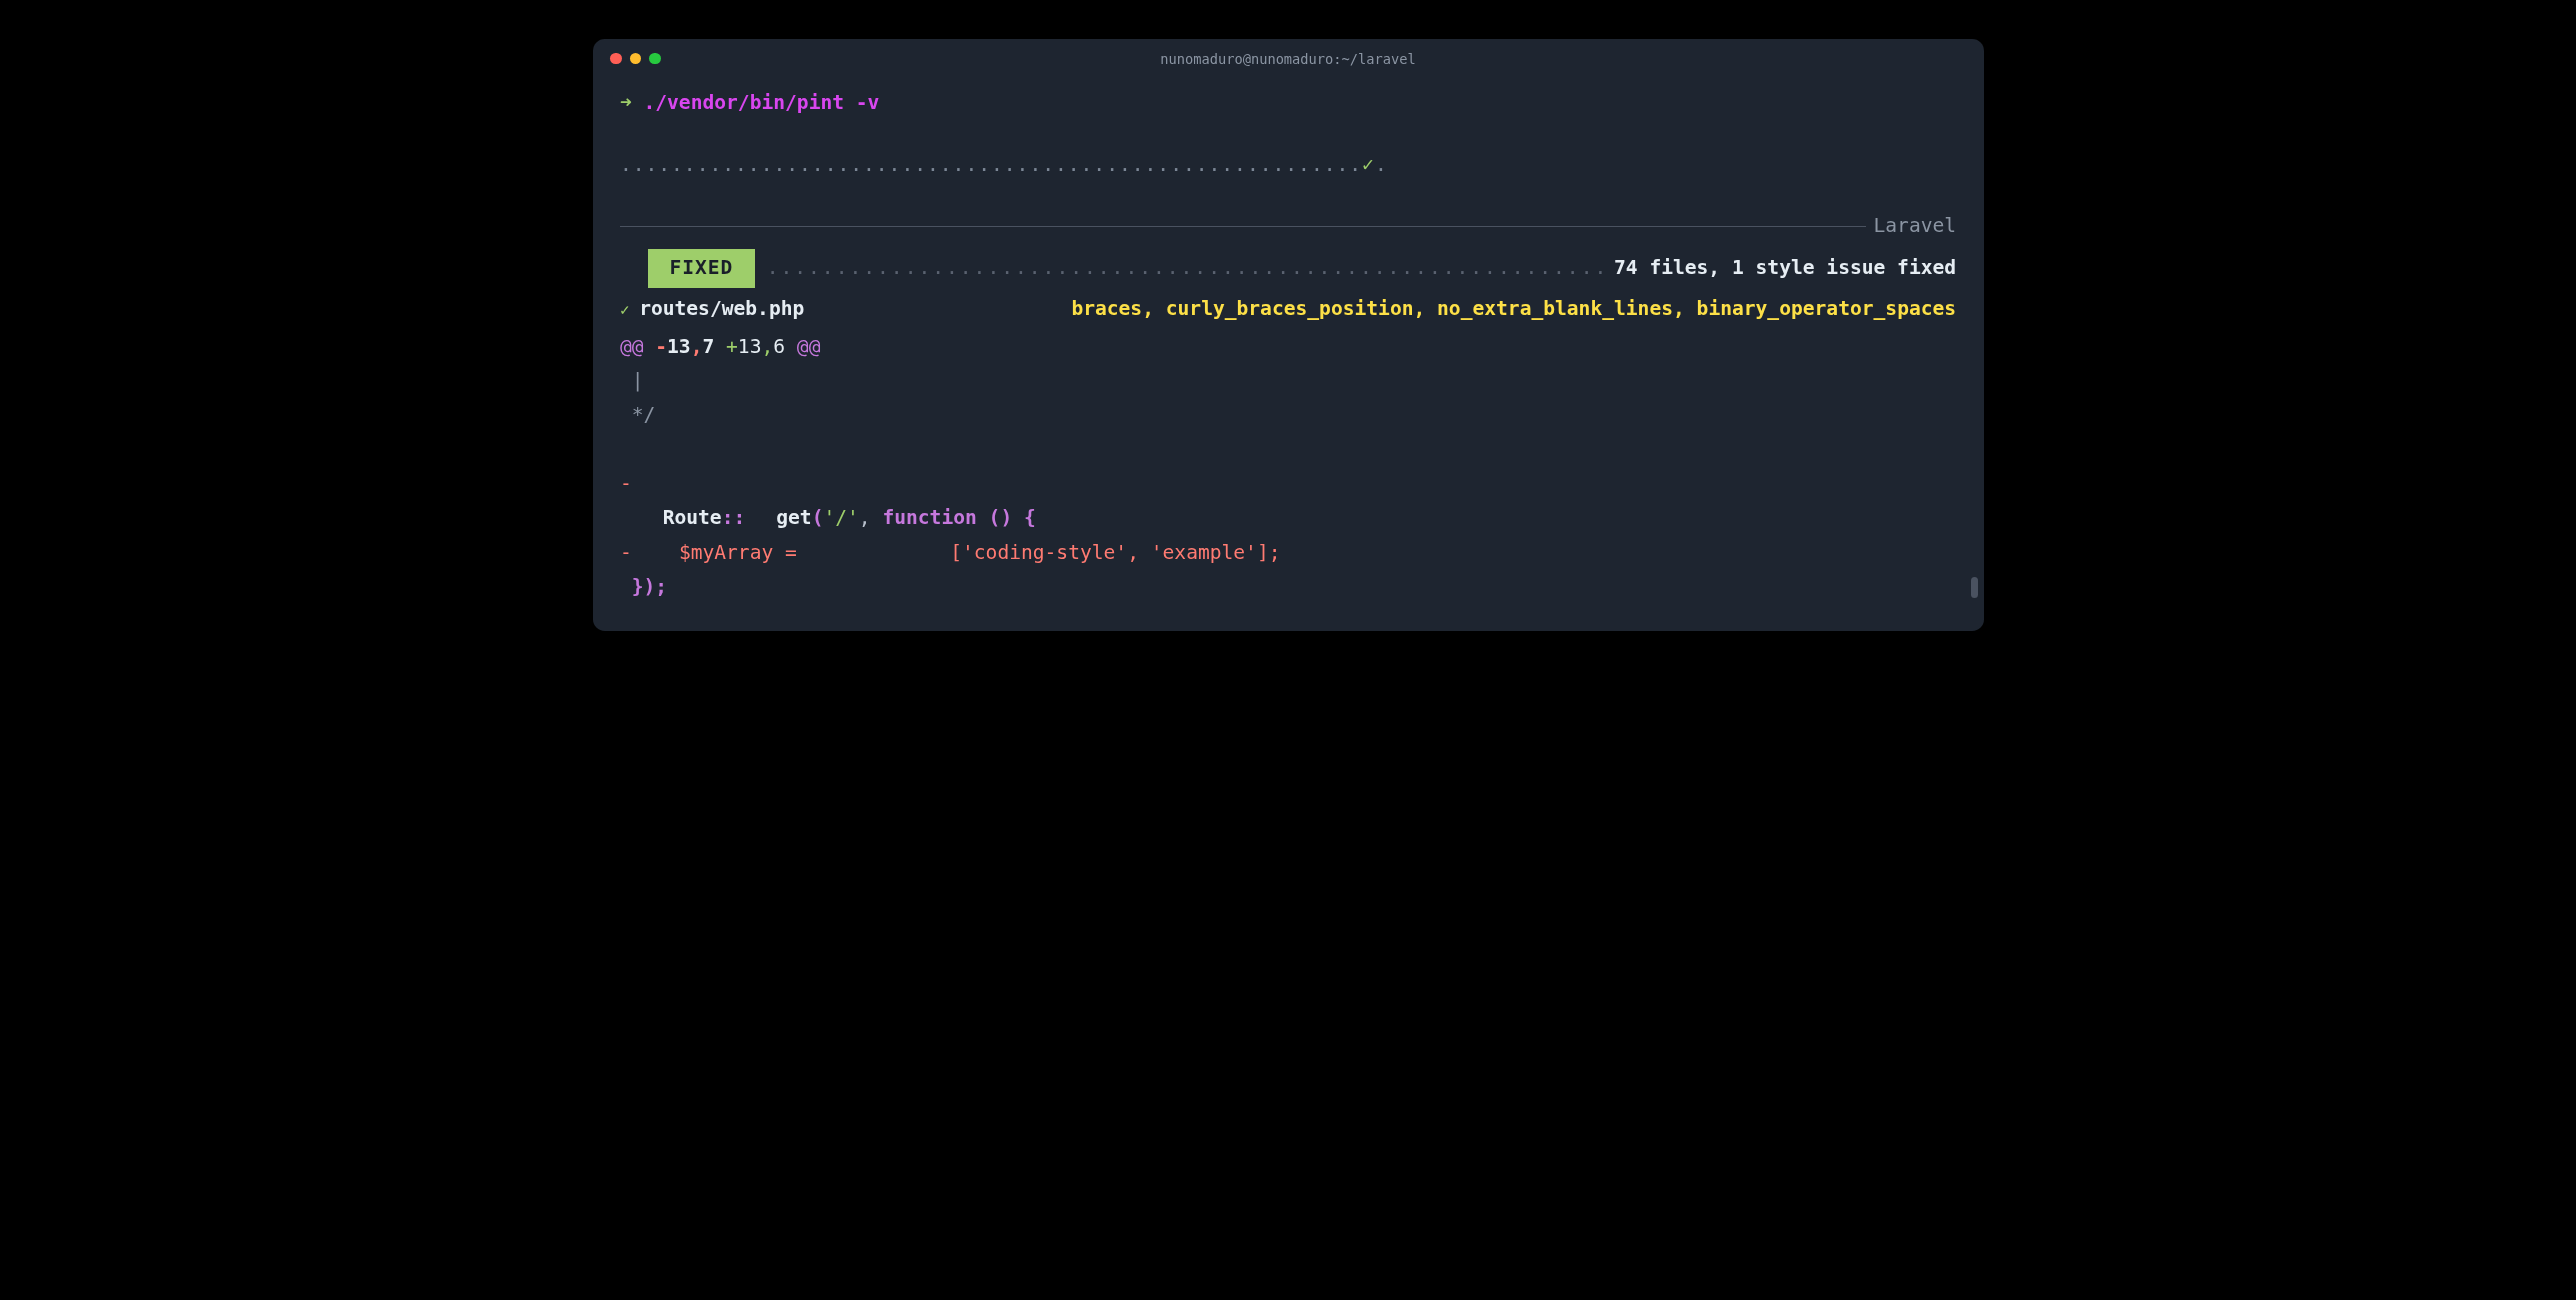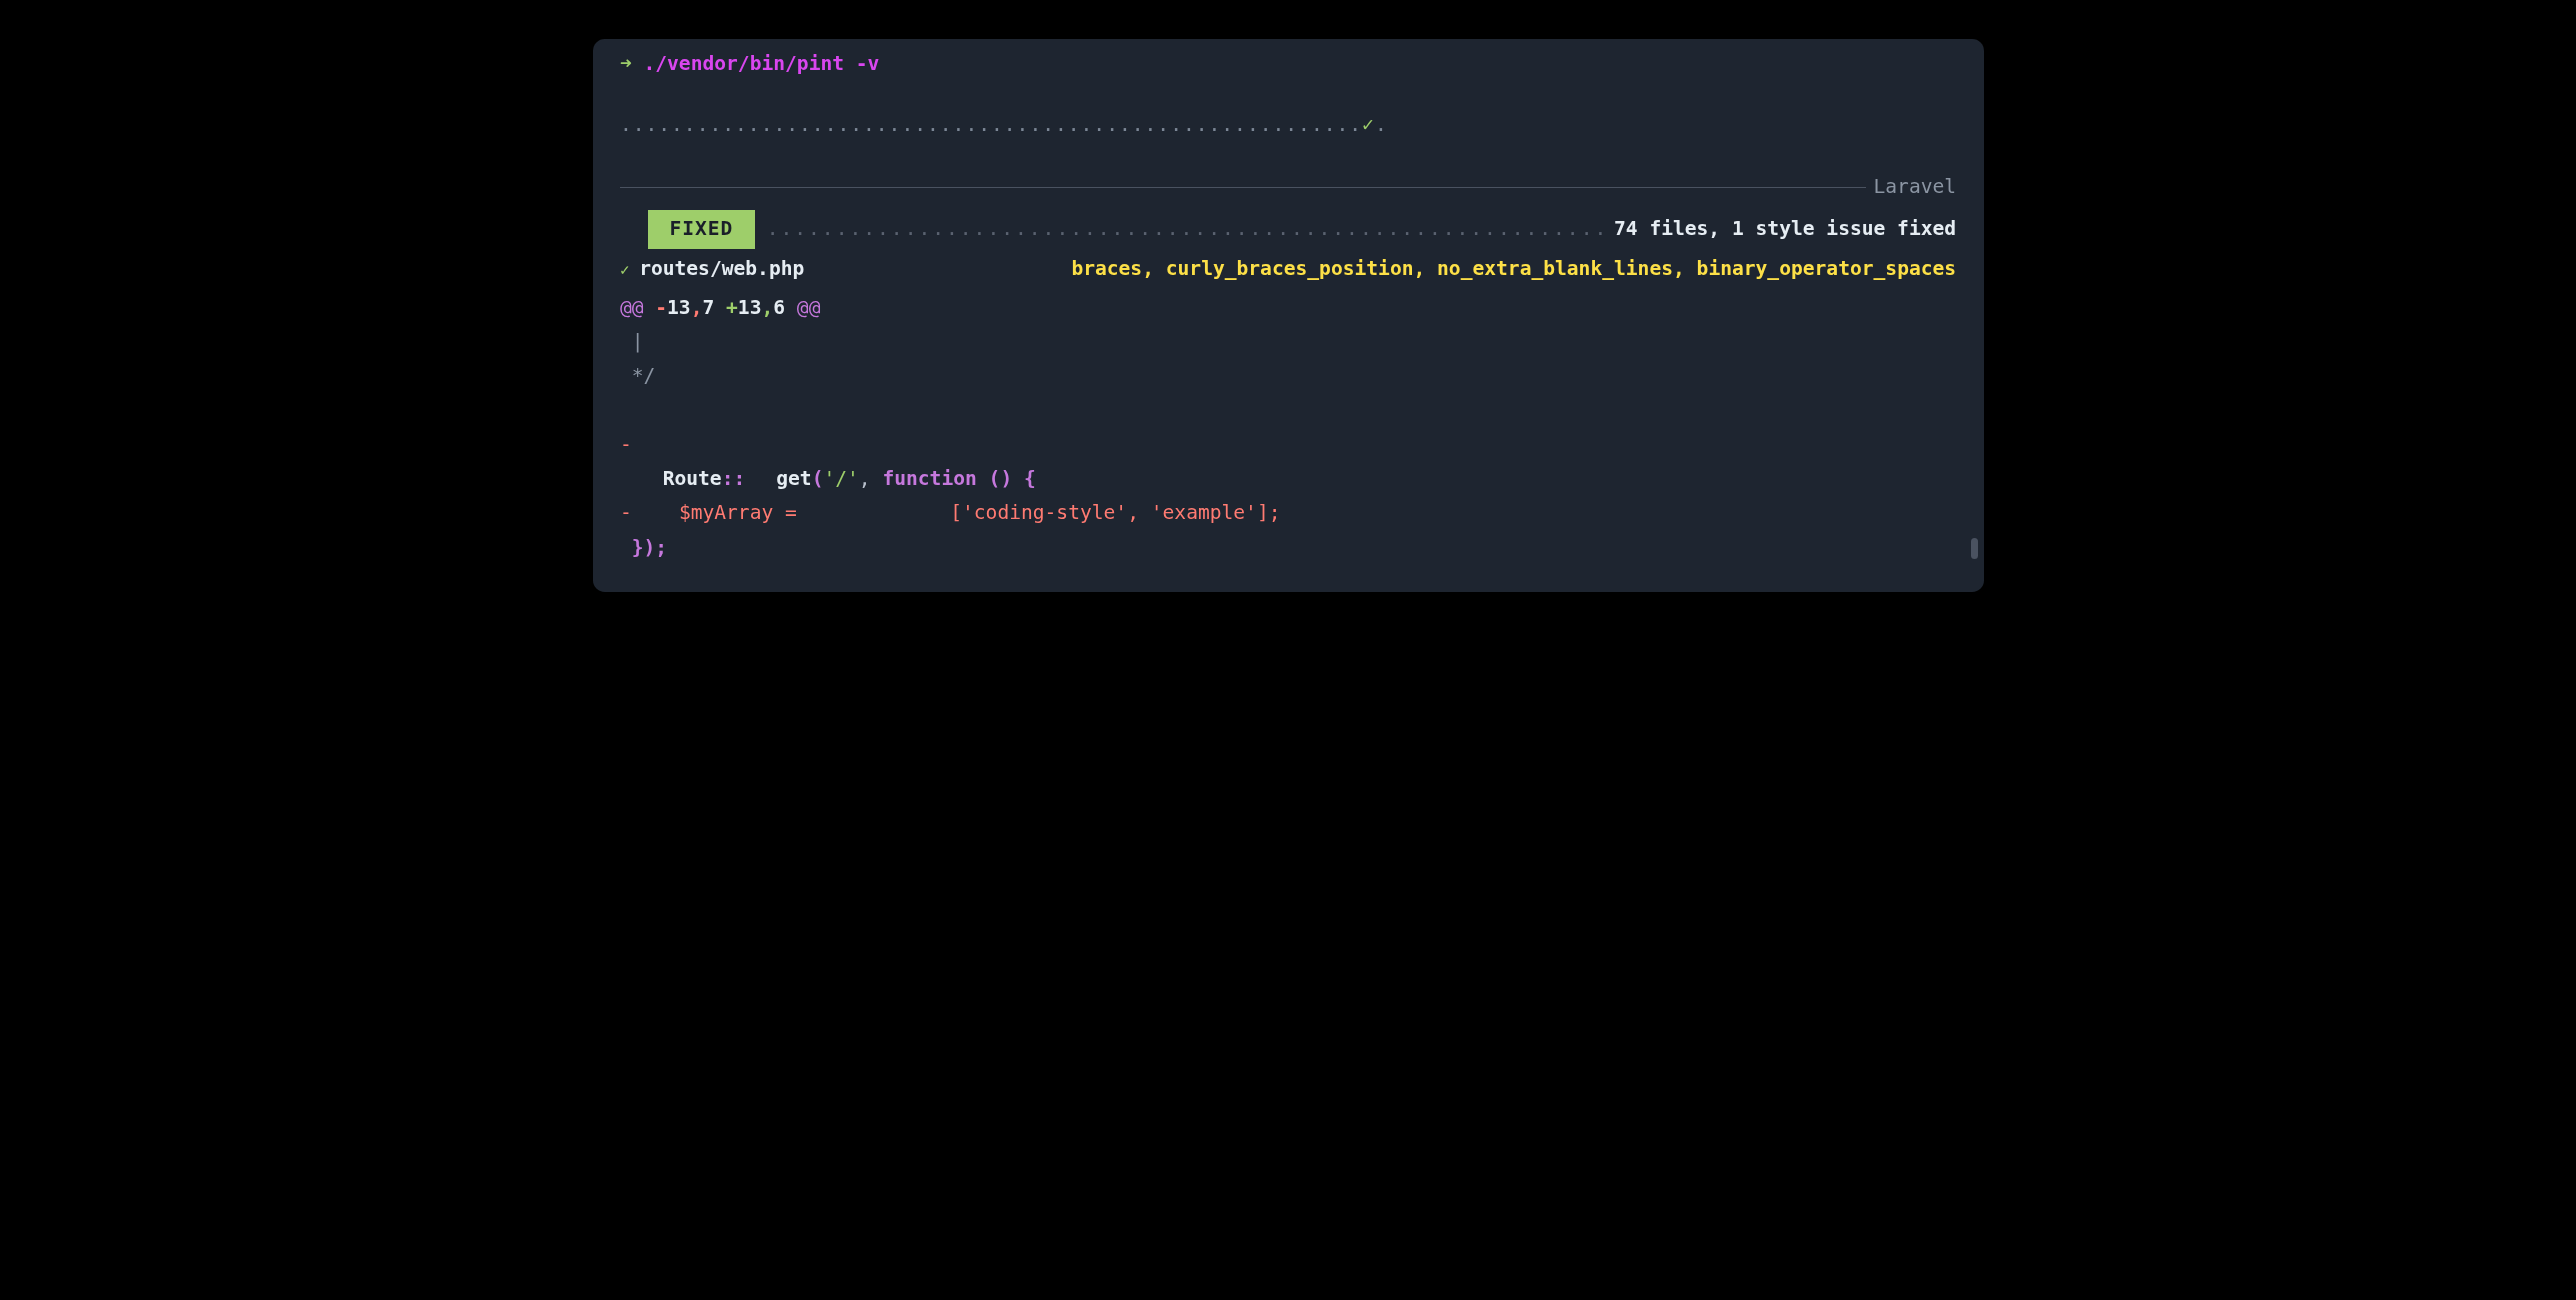--- a/index.html
+++ b/index.html
@@ -130,21 +130,21 @@
       color: #fde047;
       margin-left: auto;
       font-weight: bold;
     }
     .diff-header {
       margin-bottom: 0;
     }
     .at-sign { color: #c678dd; }
     .minus-range { color: #ff7b72; font-weight: 700; }
     .minus-range .n { color: #e6edf3; }
-    .plus-range { color: #9ece6a; font-weight: 700; }
+    .plus-range { color: #9ece6a; font-weight: 400; }
     .plus-range .n { color: #e6edf3; }
     .ctx { color: #8b95a3; }
     .diff-line { white-space: pre; }
     .red { color: #ff7b72; }
     .green { color: #9ece6a; }
     .code-white { color: #e6edf3; font-weight: 600; margin-left: 31px; }
     .code-dim { color: #b8c0cc; }
     .pur { color: #c678dd; font-weight: 600; }
     .str { color: #9ece6a; }
     .scrollbar-thumb {
@@ -155,20 +155,28 @@
       height: 21.5px;
       background: #4a5260;
       border-radius: 3.9px;
     }
     .terminal-inner { position: relative; }
   </style>
 </head>
 <body>
 
 <div class="terminal">
+  <div class="titlebar">
+    <div class="traffic-lights">
+      <div class="traffic-light tl-close"></div>
+      <div class="traffic-light tl-min"></div>
+      <div class="traffic-light tl-max"></div>
+    </div>
+    <div class="title">nunomaduro@nunomaduro:~/laravel</div>
+  </div>
 
   <div class="terminal-inner">
     <div class="content">
       <div class="prompt-line">
         <span class="prompt-arrow">➜</span>
         <span> </span>
         <span class="command">./vendor/bin/pint -v</span>
       </div>
 
       <div class="progress-line">

